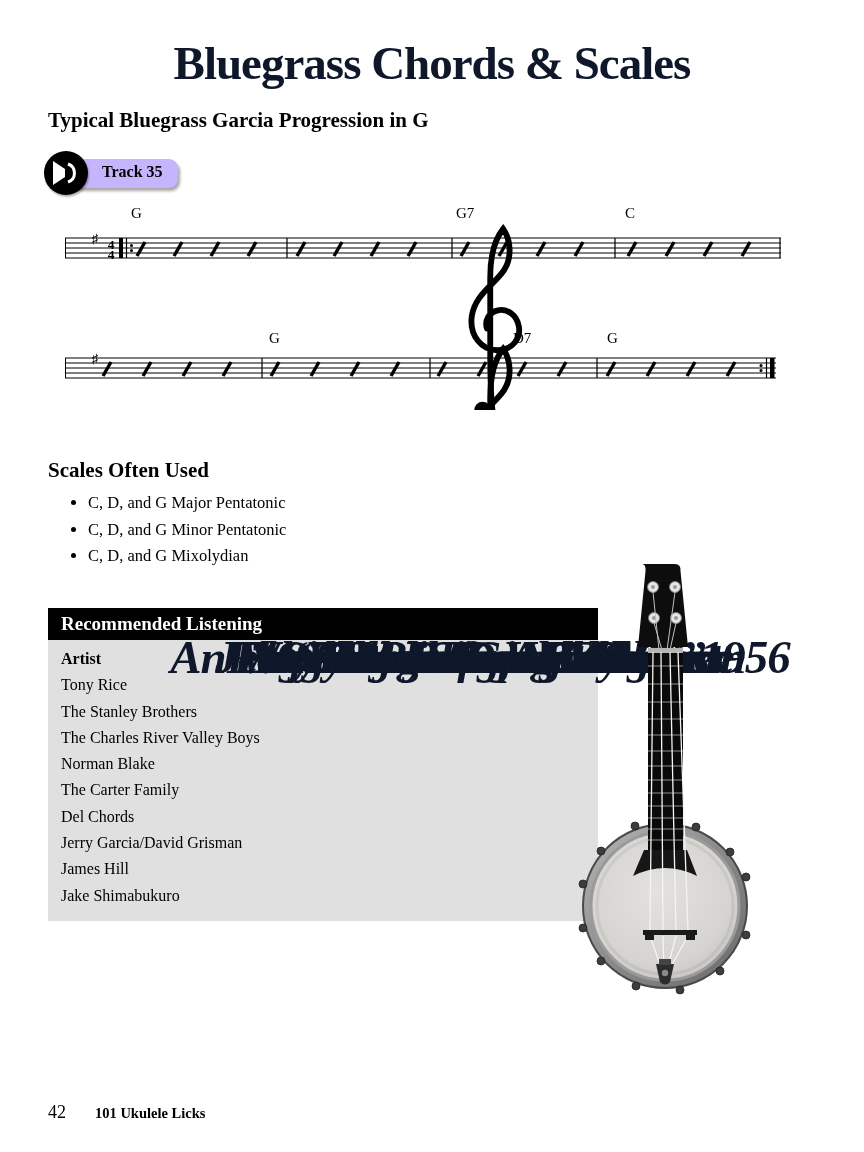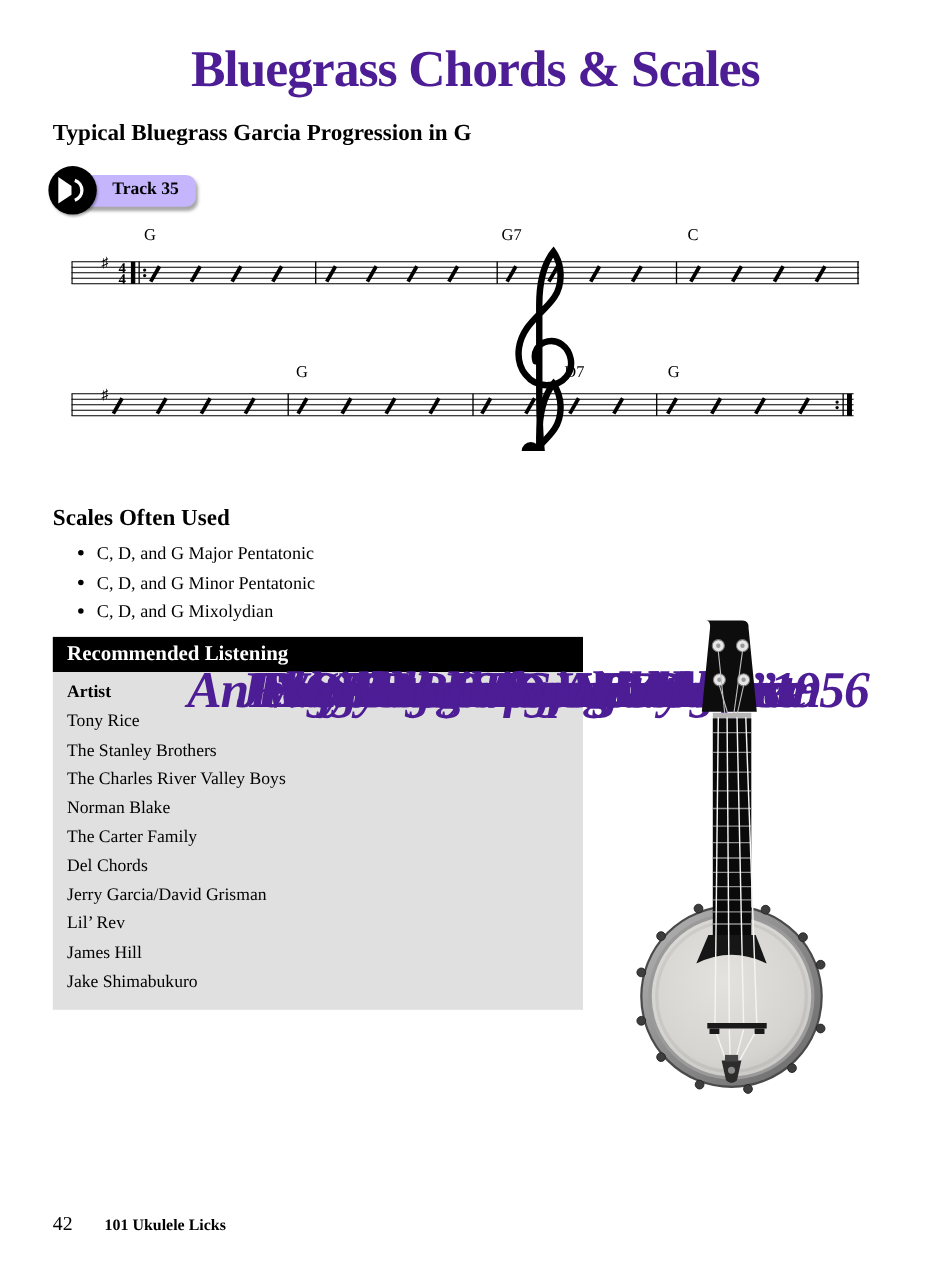--- a/index.html
+++ b/index.html
@@ -1,38 +1,38 @@
 <!DOCTYPE html>
 <html><head>
 <meta charset="utf-8">
 <style>
   html,body{margin:0;padding:0;background:#fff;}
   .page{position:relative;width:864px;height:1152px;background:#ffffff;overflow:hidden;
         font-family:"Liberation Serif",serif;color:#000;}
 
   .title{position:absolute;left:0;top:36px;width:864px;text-align:center;
-         font-size:47px;font-weight:bold;color:#4c1d95;letter-spacing:-1px;margin:0;}
+         font-size:47px;font-weight:bold;color:#0f172a;letter-spacing:-1px;margin:0;}
 
   .section-heading{position:absolute;left:48px;top:108px;font-size:21px;font-weight:bold;margin:0;}
 
   
   .track-badge{position:absolute;left:44px;top:149px;width:150px;height:48px;}
   .track-pill{position:absolute;left:22px;top:10px;width:112px;height:29px;background:#c4b5fd;
               border-radius:9px;box-shadow:2px 3px 3px rgba(0,0,0,0.35);}
   .track-pill span{position:absolute;left:36px;top:4px;font-size:16px;font-weight:bold;}
   .track-circle{position:absolute;left:0;top:2px;width:44px;height:44px;border-radius:50%;
                 background:#000;box-shadow:1px 2px 2px rgba(0,0,0,0.3);}
 
   
   .scales-heading{position:absolute;left:48px;top:458px;font-size:21px;font-weight:bold;margin:0;}
   .scales-list{position:absolute;left:72px;top:490px;margin:0;padding:0 0 0 16px;}
   .scales-list li{font-size:16.5px;line-height:26.5px;margin:0;}
 
   
-  .listening{position:absolute;left:48px;top:579px;width:482px;}
+  .listening{position:absolute;left:48px;top:608px;width:550px;}
   .lhead{background:#000;color:#fff;font-size:19px;font-weight:bold;height:32px;line-height:32px;
          padding-left:13px;box-sizing:border-box;}
   .lbody{background:#e0e0e0;padding:6px 0 12px 0;}
   .lrow{display:flex;font-size:16px;line-height:26.3px;padding-left:13px;}
   .lrow .artist{width:227px;flex:none;}
   .lrow.colhead{font-weight:bold;}
   .lcell.it{font-style:italic;}
 
   
   .footer{position:absolute;left:48px;top:1102px;display:flex;align-items:baseline;}
@@ -208,21 +208,20 @@
       </div>
       <div class="lrow">
         <div class="lcell artist">Del Chords</div>
         <div class="lcell title it">By Request</div>
       </div>
       <div class="lrow">
         <div class="lcell artist">Jerry Garcia/David Grisman</div>
         <div class="lcell title it">Jerry Garcia/David Grisman</div>
       </div>
       <div class="lrow">
-        <div class="lcell artist">Lil’ Rev</div>
         <div class="lcell title">“Dreamers Waltz”</div>
       </div>
       <div class="lrow">
         <div class="lcell artist">James Hill</div>
         <div class="lcell title">“Ode to a Frozen Boot”</div>
       </div>
       <div class="lrow">
         <div class="lcell artist">Jake Shimabukuro</div>
         <div class="lcell title">“Bluegrass Ukulele”</div>
       </div>

